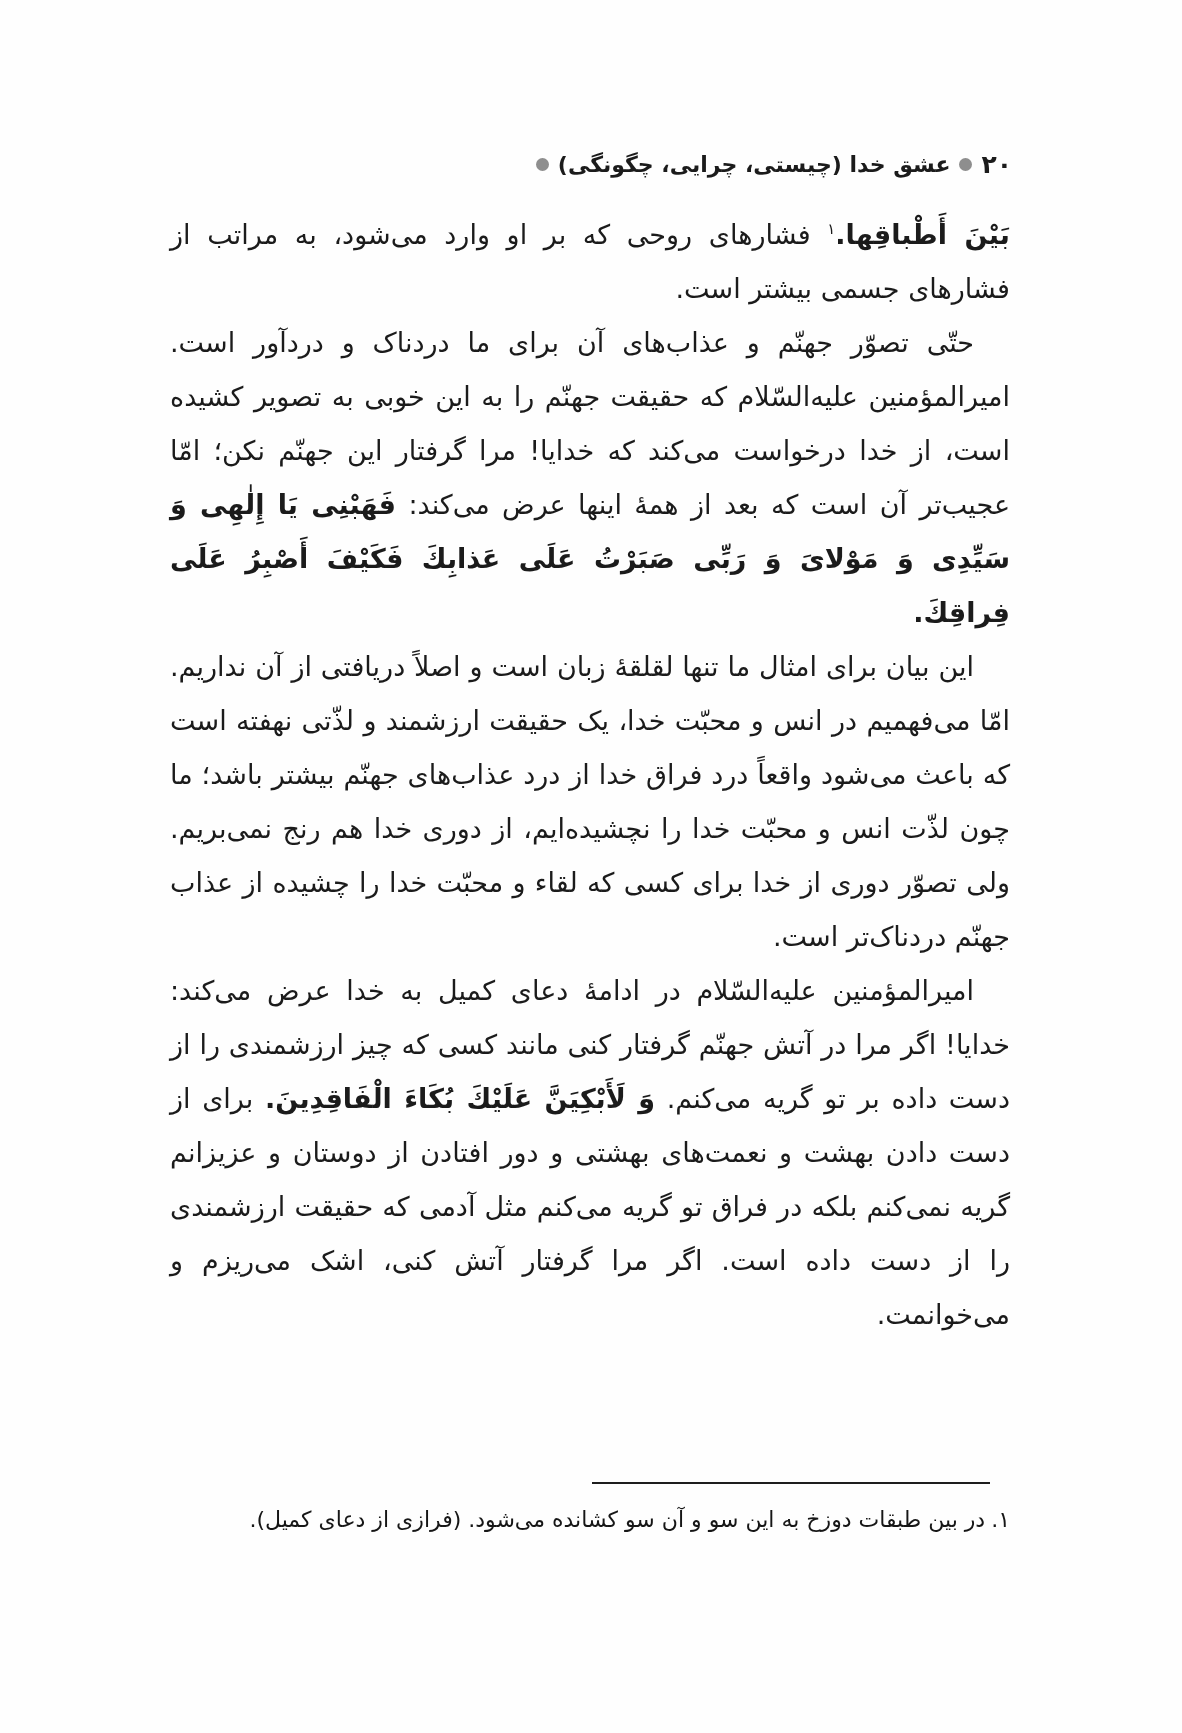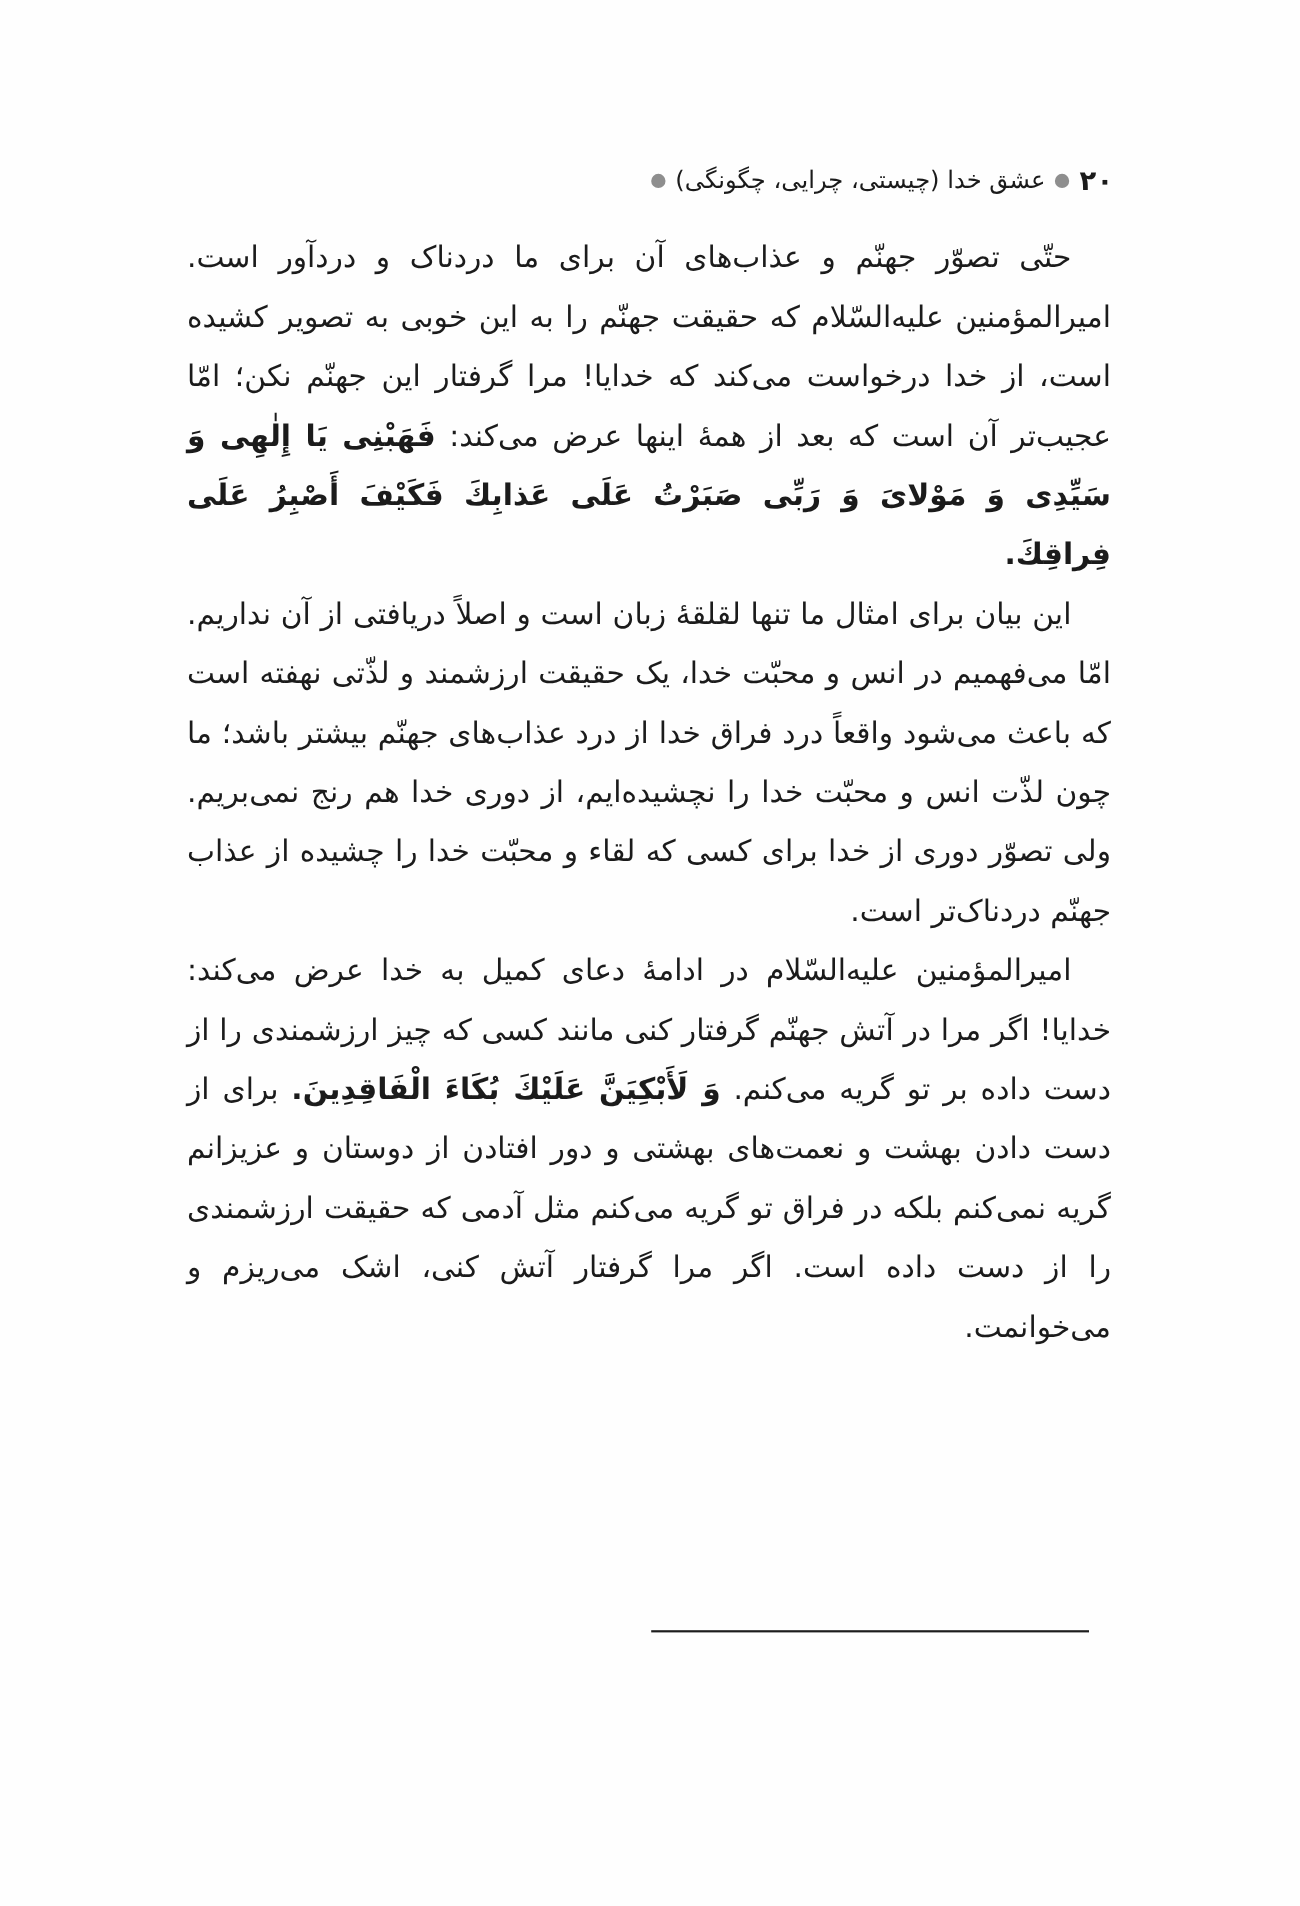--- a/index.html
+++ b/index.html
@@ -37,21 +37,21 @@
   .header-bullet {
     width: 13px;
     height: 13px;
     border-radius: 50%;
     background: #8e8e8e;
     margin: 0 9px;
     flex: 0 0 auto;
   }
   .book-title {
     font-size: 22px;
-    font-weight: normal;
+    font-weight: bold;
     white-space: nowrap;
   }
   
   .body-text {
     position: absolute;
     top: 208px;
     right: 172px;
     left: 170px;
     direction: rtl;
     text-align: justify;
@@ -94,21 +94,25 @@
 <div class="page">
 
   <div class="header">
     <span class="page-num">۲۰</span>
     <span class="header-bullet"></span>
     <span class="book-title">عشق خدا (چیستی، چرایی، چگونگی)</span>
     <span class="header-bullet"></span>
   </div>
 
   <div class="body-text">
+      <p class="para"><span class="bold">بَيْنَ أَطْباقِها.</span><sup class="fn-ref">۱</sup><span> فشارهای روحی که بر او وارد می‌شود، به مراتب از فشارهای جسمی بیشتر است.</span></p>
       <p class="para indent"><span>حتّی تصوّر جهنّم و عذاب‌های آن برای ما دردناک و دردآور است. امیرالمؤمنین علیه‌السّلام که حقیقت جهنّم را به این خوبی به تصویر کشیده است، از خدا درخواست می‌کند که خدایا! مرا گرفتار این جهنّم نکن؛ امّا عجیب‌تر آن است که بعد از همهٔ اینها عرض می‌کند: </span><span class="bold">فَهَبْنِی یَا إِلٰهِی وَ سَیِّدِی وَ مَوْلایَ وَ رَبِّی صَبَرْتُ عَلَی عَذابِكَ فَكَیْفَ أَصْبِرُ عَلَی فِراقِكَ.</span></p>
       <p class="para indent"><span>این بیان برای امثال ما تنها لقلقهٔ زبان است و اصلاً دریافتی از آن نداریم. امّا می‌فهمیم در انس و محبّت خدا، یک حقیقت ارزشمند و لذّتی نهفته است که باعث می‌شود واقعاً درد فراق خدا از درد عذاب‌های جهنّم بیشتر باشد؛ ما چون لذّت انس و محبّت خدا را نچشیده‌ایم، از دوری خدا هم رنج نمی‌بریم. ولی تصوّر دوری از خدا برای کسی که لقاء و محبّت خدا را چشیده از عذاب جهنّم دردناک‌تر است.</span></p>
       <p class="para indent"><span>امیرالمؤمنین علیه‌السّلام در ادامهٔ دعای کمیل به خدا عرض می‌کند: خدایا! اگر مرا در آتش جهنّم گرفتار کنی مانند کسی که چیز ارزشمندی را از دست داده بر تو گریه می‌کنم. </span><span class="bold">وَ لَأَبْكِيَنَّ عَلَيْكَ بُكَاءَ الْفَاقِدِينَ.</span><span> برای از دست دادن بهشت و نعمت‌های بهشتی و دور افتادن از دوستان و عزیزانم گریه نمی‌کنم بلکه در فراق تو گریه می‌کنم مثل آدمی که حقیقت ارزشمندی را از دست داده است. اگر مرا گرفتار آتش کنی، اشک می‌ریزم و می‌خوانمت.</span></p>
     </div>
 
   <div class="footnote-rule"></div>
 
+  <div class="footnote">
+    <span class="fn-num">۱.</span><span>در بین طبقات دوزخ به این سو و آن سو کشانده می‌شود. (فرازی از دعای کمیل).</span>
+  </div>
 
 </div>
 
 </body></html>

